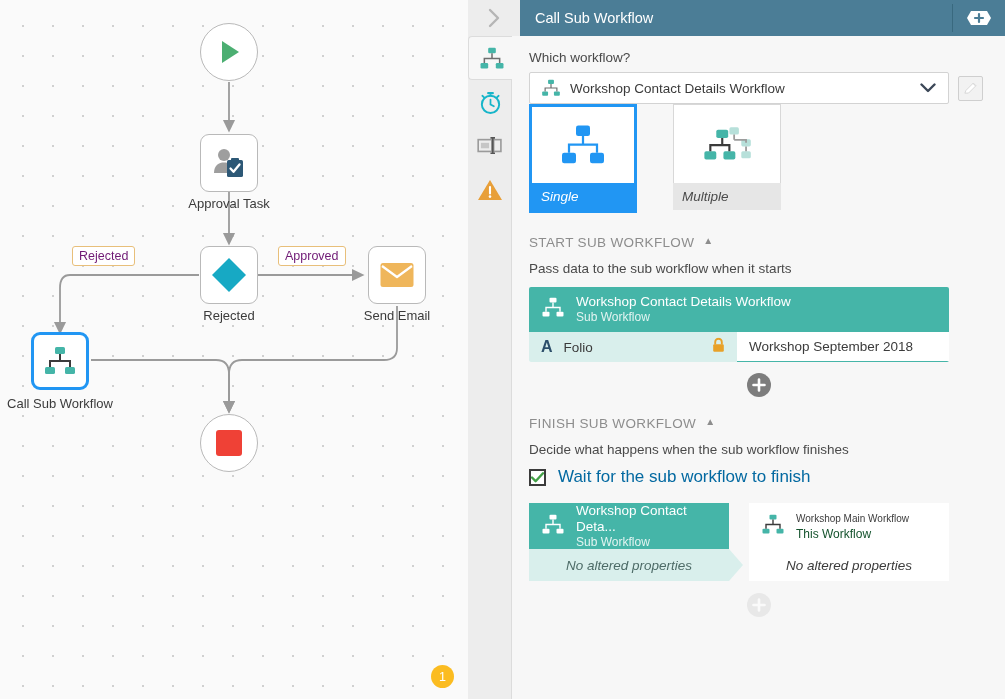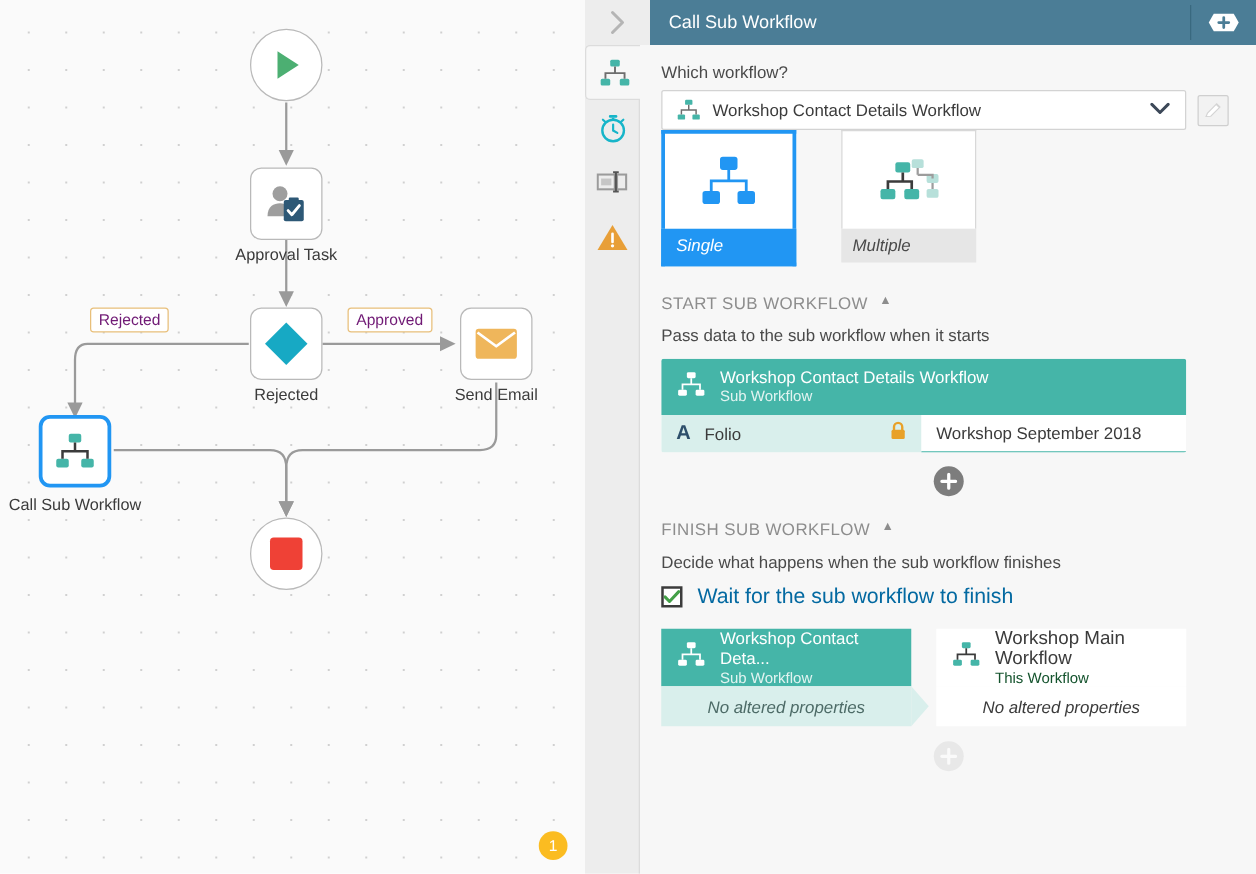--- a/index.html
+++ b/index.html
@@ -184,21 +184,21 @@
   .dual-spacer { width: 20px; position: relative; }
   .dual-right { width: 200px; position: relative; z-index: 2; }
   .dual-head-teal {
     background: #45b5a8; display: flex; align-items: center;
     padding: 7px 0 7px 12px; gap: 11px; height: 46px;
   }
   .dual-head-white {
     background: #fff; display: flex; align-items: center;
     padding: 7px 0 7px 12px; gap: 11px; height: 46px;
   }
-  .dual-title-w { color: #3b3b3b; font-size: 15px; line-height: 16px; }
+  .dual-title-w { color: #3b3b3b; font-size: 10px; line-height: 16px; }
   .dual-sub-w { color: #14532d; font-size: 12px; line-height: 15px; }
   .dual-body-teal {
     background: #d9efec; height: 32px; display: flex; align-items: center;
     justify-content: center; font-style: italic; font-size: 13.5px; color: #4d6b67;
   }
   .dual-body-white {
     background: #fff; height: 32px; display: flex; align-items: center;
     justify-content: center; font-style: italic; font-size: 13.5px; color: #3b3b3b;
   }
   .dual-arrow {

